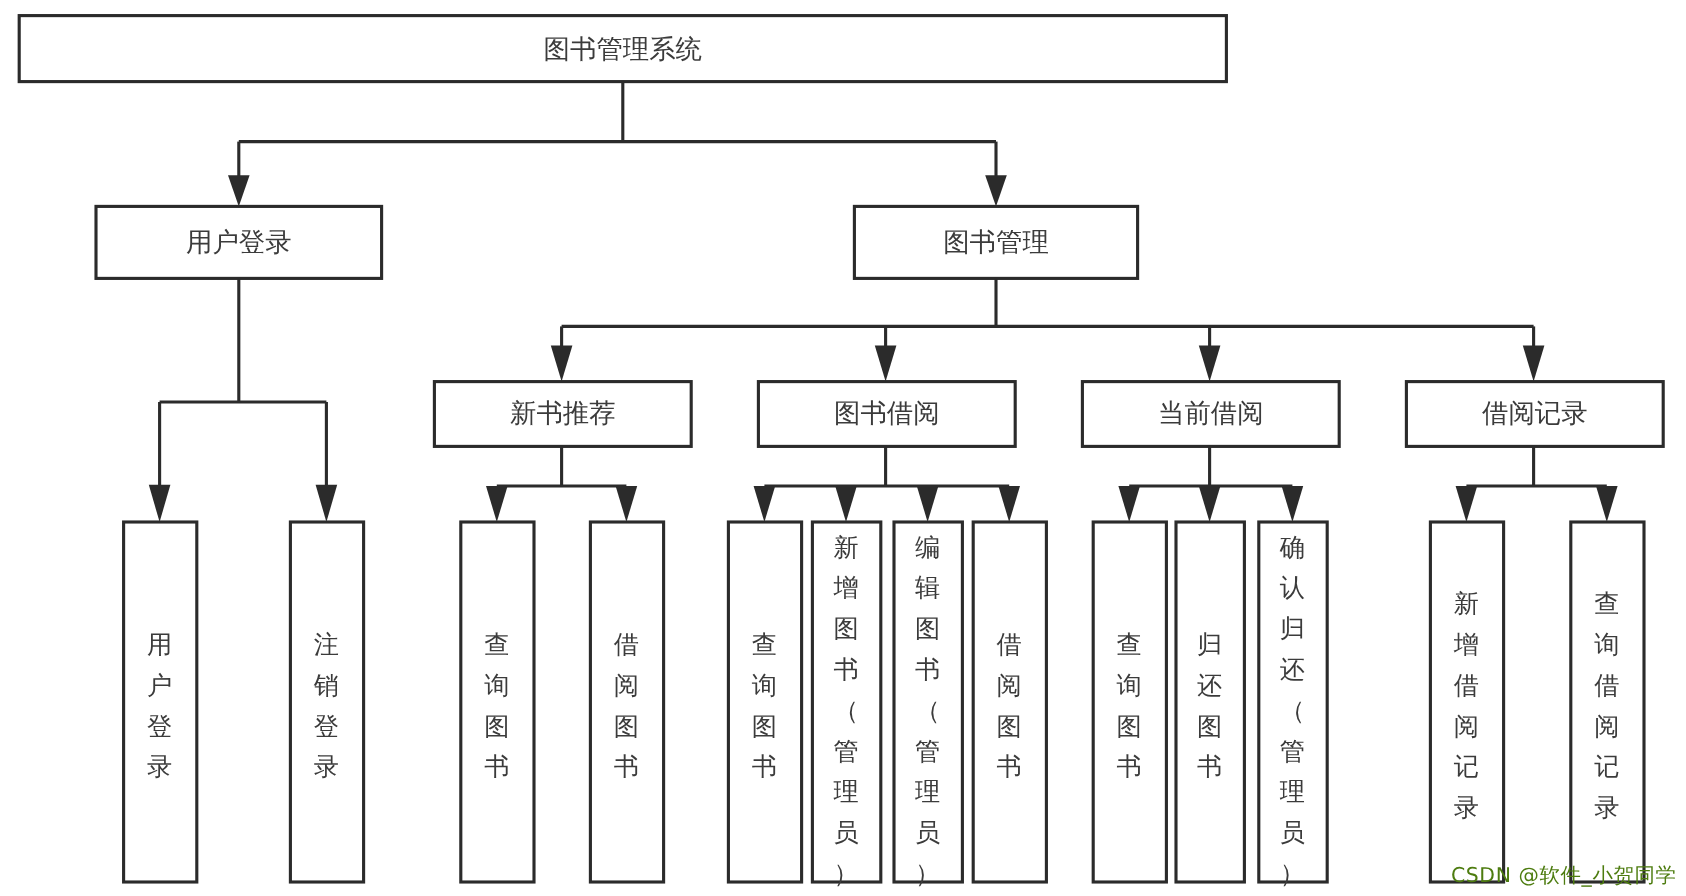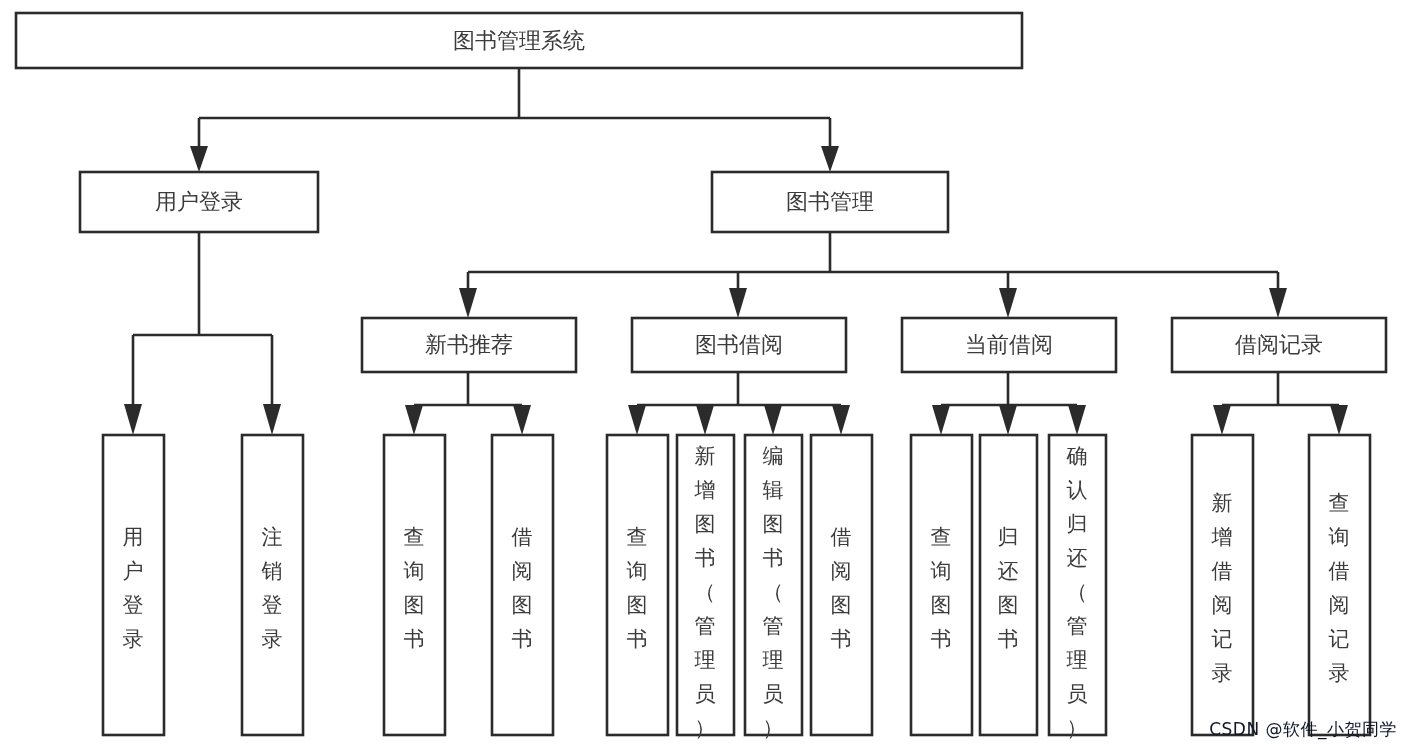--- a/index.html
+++ b/index.html
@@ -58,21 +58,21 @@
     font-family: "DejaVu Sans", "Liberation Sans", sans-serif;
     font-size: 21px;
     text-anchor: middle;
   }
   .watermark {
     position: absolute;
     right: 8px;
     bottom: 6px;
     font-family: "DejaVu Sans", "Liberation Sans", sans-serif;
     font-size: 17px;
-    color: #0f172a;
+    color: #4d7c0f;
     letter-spacing: 0.5px;
     white-space: nowrap;
     pointer-events: none;
   }
 </style>
 </head>
 <body>
 
 <div id="diagram-root">
   <svg class="flow" viewBox="0 0 1405 747" xmlns="http://www.w3.org/2000/svg">

